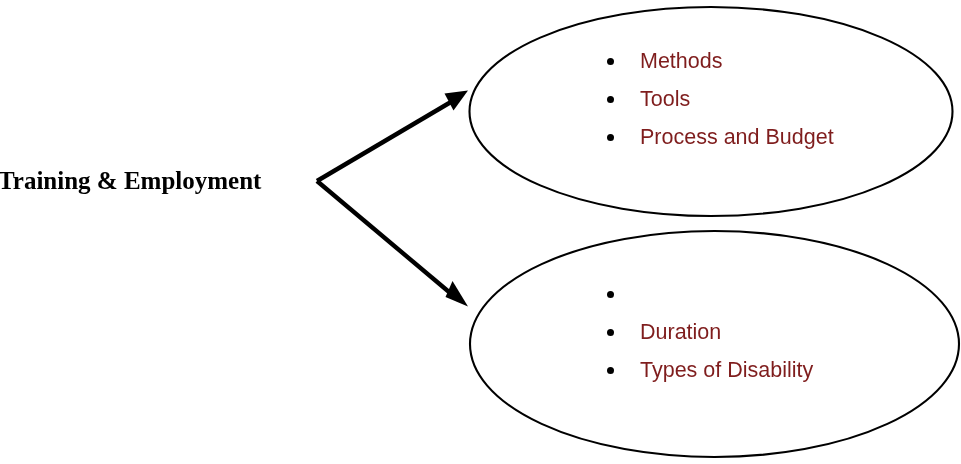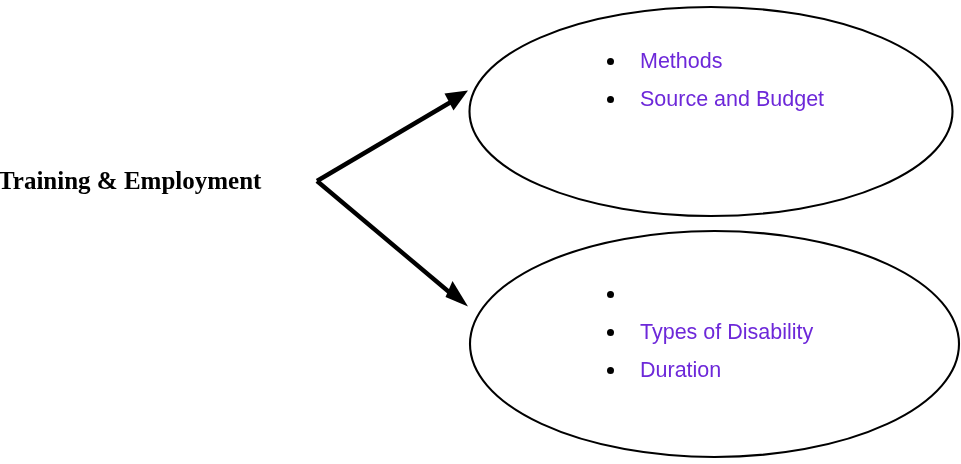--- a/index.html
+++ b/index.html
@@ -45,21 +45,21 @@
     padding: 0;
     list-style: none;
   }
   .bullet-item {
     position: relative;
     display: block;
     height: 38px;
     line-height: 38px;
     font-family: "Liberation Sans", sans-serif;
     font-size: 21.5px;
-    color: #6d28d9;
+    color: #7f1d1d;
     white-space: nowrap;
     padding-left: 33px;
   }
   .bullet-dot {
     position: absolute;
     left: 0px;
     top: 50%;
     margin-top: -3.5px;
     width: 7px;
     height: 7px;
@@ -103,31 +103,35 @@
 
   <div class="root-label">Training &amp; Employment</div>
 
   <ul class="bullet-list" id="list-top">
     <li class="bullet-item">
       <span class="bullet-dot"></span>
       <span class="bullet-text">Methods</span>
     </li>
     <li class="bullet-item">
       <span class="bullet-dot"></span>
-      <span class="bullet-text">Source and Budget</span>
+      <span class="bullet-text">Tools</span>
+    </li>
+    <li class="bullet-item">
+      <span class="bullet-dot"></span>
+      <span class="bullet-text">Process and Budget</span>
     </li>
   </ul>
 
   <ul class="bullet-list" id="list-bottom">
     <li class="bullet-item">
       <span class="bullet-dot"></span>
     </li>
     <li class="bullet-item">
       <span class="bullet-dot"></span>
-      <span class="bullet-text">Types of Disability</span>
+      <span class="bullet-text">Duration</span>
     </li>
     <li class="bullet-item">
       <span class="bullet-dot"></span>
-      <span class="bullet-text">Duration</span>
+      <span class="bullet-text">Types of Disability</span>
     </li>
   </ul>
 
 </div>
 
 </body></html>

